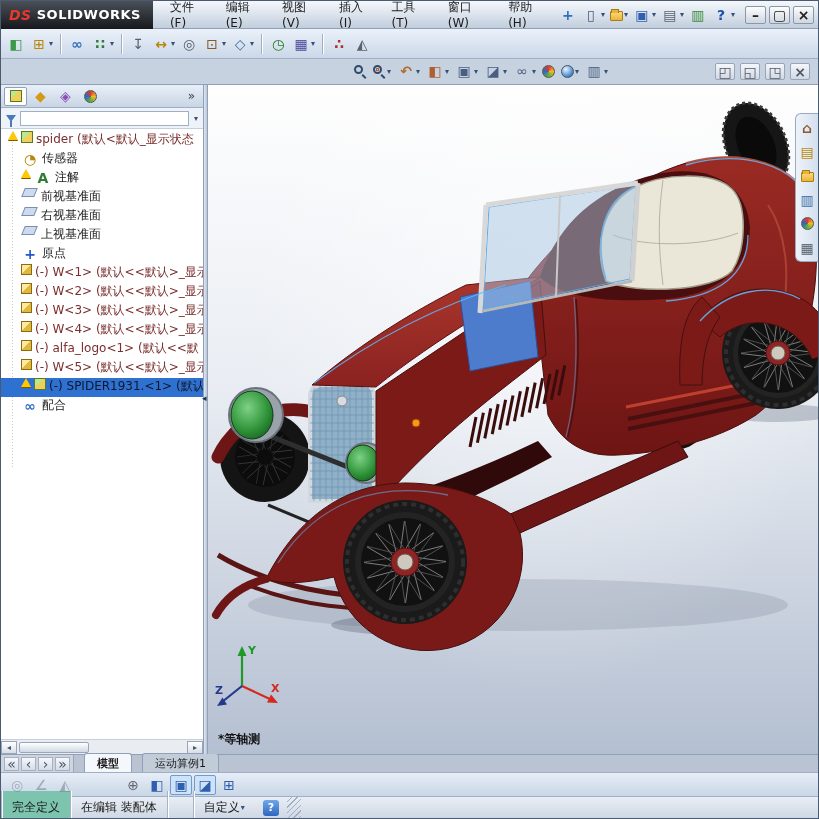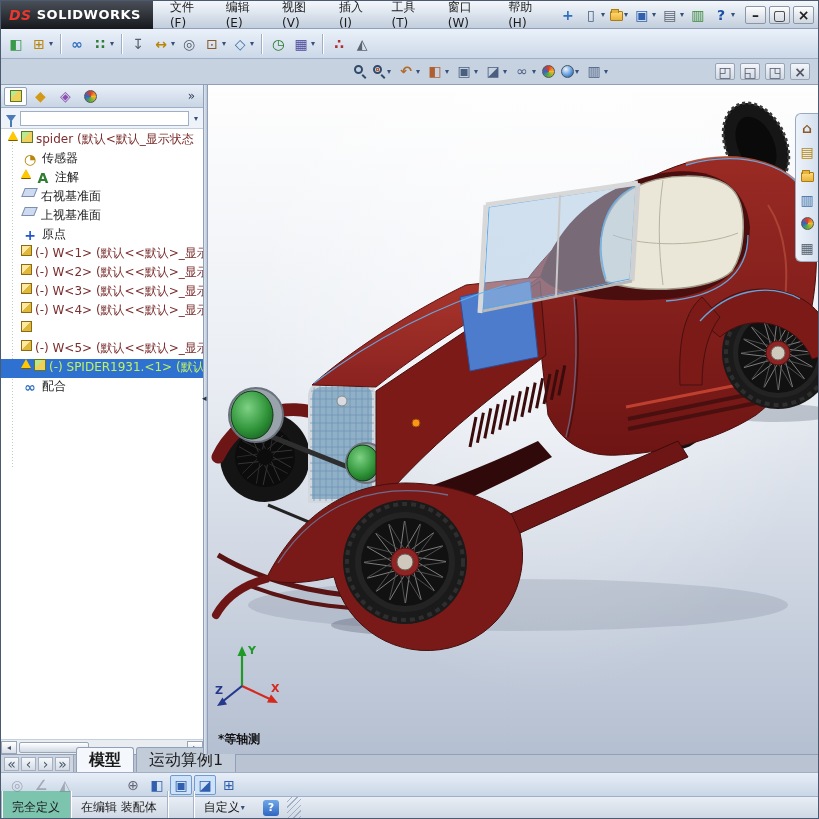--- a/index.html
+++ b/index.html
@@ -84,22 +84,22 @@
               display:flex; flex-direction:column; align-items:center; gap:5px;}
   .tpbtn { width:19px; height:19px; display:flex; align-items:center; justify-content:center; }
   .triad { position:absolute; left:6px; bottom:40px; }
   .viewlabel { position:absolute; left:10px; bottom:6px; font-weight:bold; color:#111; font-size:12px; }
 
   
   .modeltabs { height:18px; flex:none; background:#b9c3d2; display:flex; align-items:flex-end; border-top:1px solid #8fa0b8; }
   .mnav { display:flex; background:#cdd5e0; border-right:1px solid #9aa6b8; height:100%; align-items:center; padding:0 3px; gap:2px;}
   .mnavbtn { width:15px; height:14px; font-size:9px; display:flex; align-items:center; justify-content:center;
              color:#456; background:linear-gradient(#f5f8fb,#d5dce6); border:1px solid #a5b0c0;}
-  .mtab { padding:2px 12px 1px; font-size:16px; background:#c2cbd8; border:1px solid #8fa0b8; border-bottom:none;
-          border-radius:3px 3px 0 0; margin-left:2px;}
+  .mtab { padding:2px 12px 1px; font-size:11px; background:#c2cbd8; border:1px solid #8fa0b8; border-bottom:none;
+          border-radius:3px 3px 0 0; margin-left:10px;}
   .mtab.active { background:#f4f7fb; font-weight:bold; }
 
   .btoolbar { height:24px; flex:none; background:linear-gradient(#e7eef7,#c9d6e6); border-top:1px solid #9fb0c6;
               display:flex; align-items:center; padding:0 5px; gap:2px;}
   .bbtn { width:22px; height:20px; display:flex; align-items:center; justify-content:center;
           border-radius:2px; border:1px solid transparent;}
   .bbtn.active { background:#cfe3f8; border-color:#6f9bd2; }
   .bbtn.disabled { opacity:.45; }
   .bspace { width:42px; }
 
@@ -340,20 +340,25 @@
           </div>
           <div class="trow">
             <span class="tind" style="width:17px"></span>
             <span class="warn-tri"></span>
             <span class="gi" style="color:#2e7d32;font-weight:bold">A</span>
             <span class="tlabel" style="color:#1a1a1a">注解</span>
           </div>
           <div class="trow">
             <span class="tind" style="width:17px"></span>
             <span class="icn-plane"></span>
+            <span class="tlabel" style="color:#1a1a1a">前视基准面</span>
+          </div>
+          <div class="trow">
+            <span class="tind" style="width:17px"></span>
+            <span class="icn-plane"></span>
             <span class="tlabel" style="color:#1a1a1a">右视基准面</span>
           </div>
           <div class="trow">
             <span class="tind" style="width:17px"></span>
             <span class="icn-plane"></span>
             <span class="tlabel" style="color:#1a1a1a">上视基准面</span>
           </div>
           <div class="trow">
             <span class="tind" style="width:17px"></span>
             <span class="gi" style="color:#2255cc;font-weight:bold">+</span>
@@ -375,31 +380,32 @@
             <span class="tlabel" style="color:#7b2e2e">(-) W&lt;3&gt; (默认&lt;&lt;默认&gt;_显示</span>
           </div>
           <div class="trow">
             <span class="tind" style="width:17px"></span>
             <span class="icn-part"></span>
             <span class="tlabel" style="color:#7b2e2e">(-) W&lt;4&gt; (默认&lt;&lt;默认&gt;_显示</span>
           </div>
           <div class="trow">
             <span class="tind" style="width:17px"></span>
             <span class="icn-part"></span>
+            <span class="tlabel" style="color:#7b2e2e">(-) alfa_logo&lt;1&gt; (默认&lt;&lt;默</span>
           </div>
           <div class="trow">
             <span class="tind" style="width:17px"></span>
             <span class="icn-part"></span>
             <span class="tlabel" style="color:#7b2e2e">(-) W&lt;5&gt; (默认&lt;&lt;默认&gt;_显示</span>
           </div>
           <div class="trow sel">
             <span class="tind" style="width:17px"></span>
             <span class="warn-tri"></span>
             <span class="icn-asm"></span>
-            <span class="tlabel" style="color:#bef264">(-) SPIDER1931.&lt;1&gt; (默认</span>
+            <span class="tlabel" style="color:#0f172a">(-) SPIDER1931.&lt;1&gt; (默认</span>
           </div>
           <div class="trow">
             <span class="tind" style="width:17px"></span>
             <span class="gi" style="color:#2f6fbe;font-weight:bold">∞</span>
             <span class="tlabel" style="color:#1a1a1a">配合</span>
           </div>
         </div>
       <div class="hsb">
         <span class="sbtn">◂</span>
         <span class="sthumb"></span>

